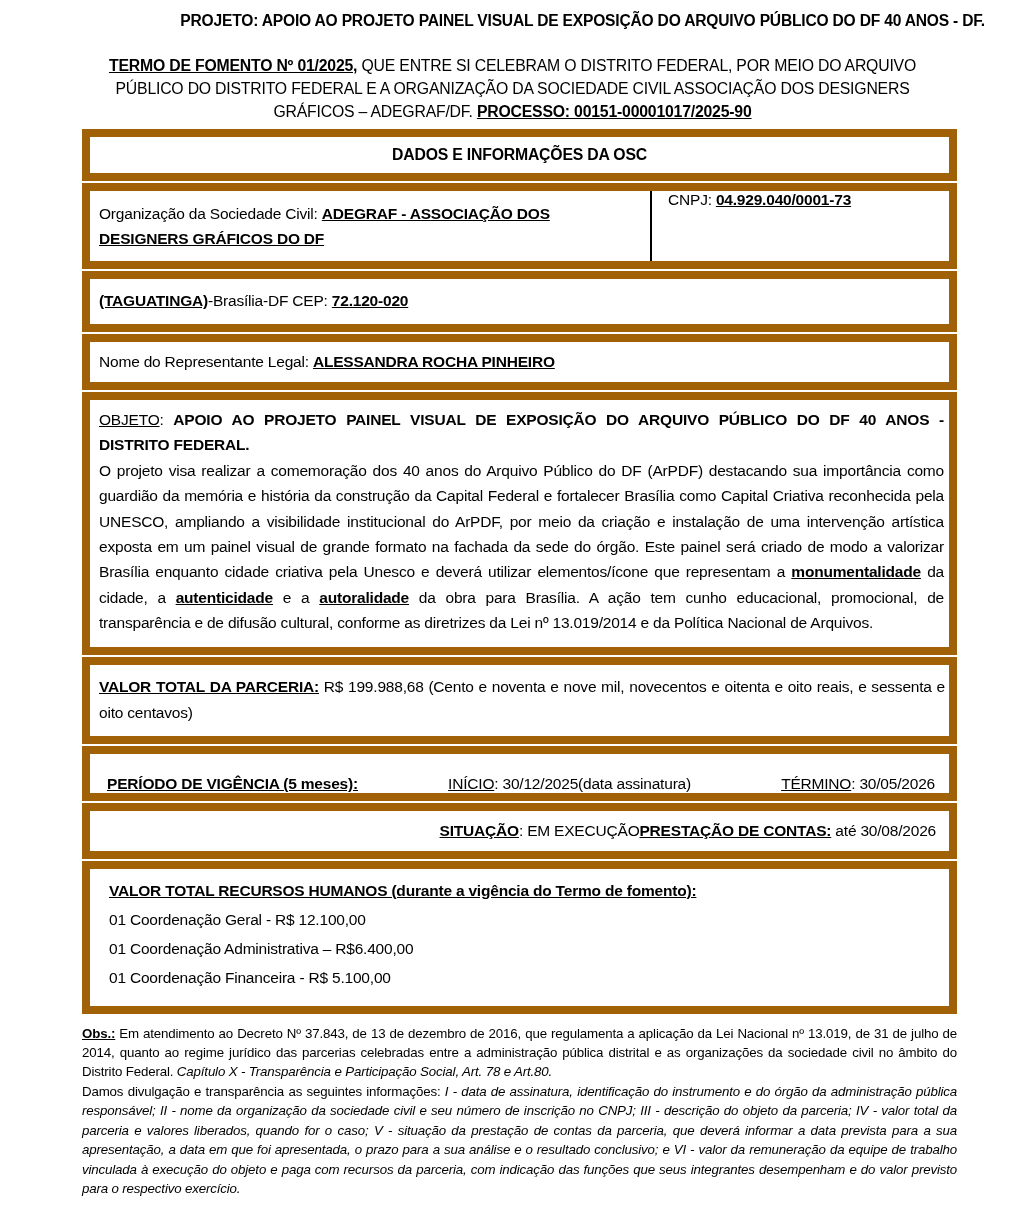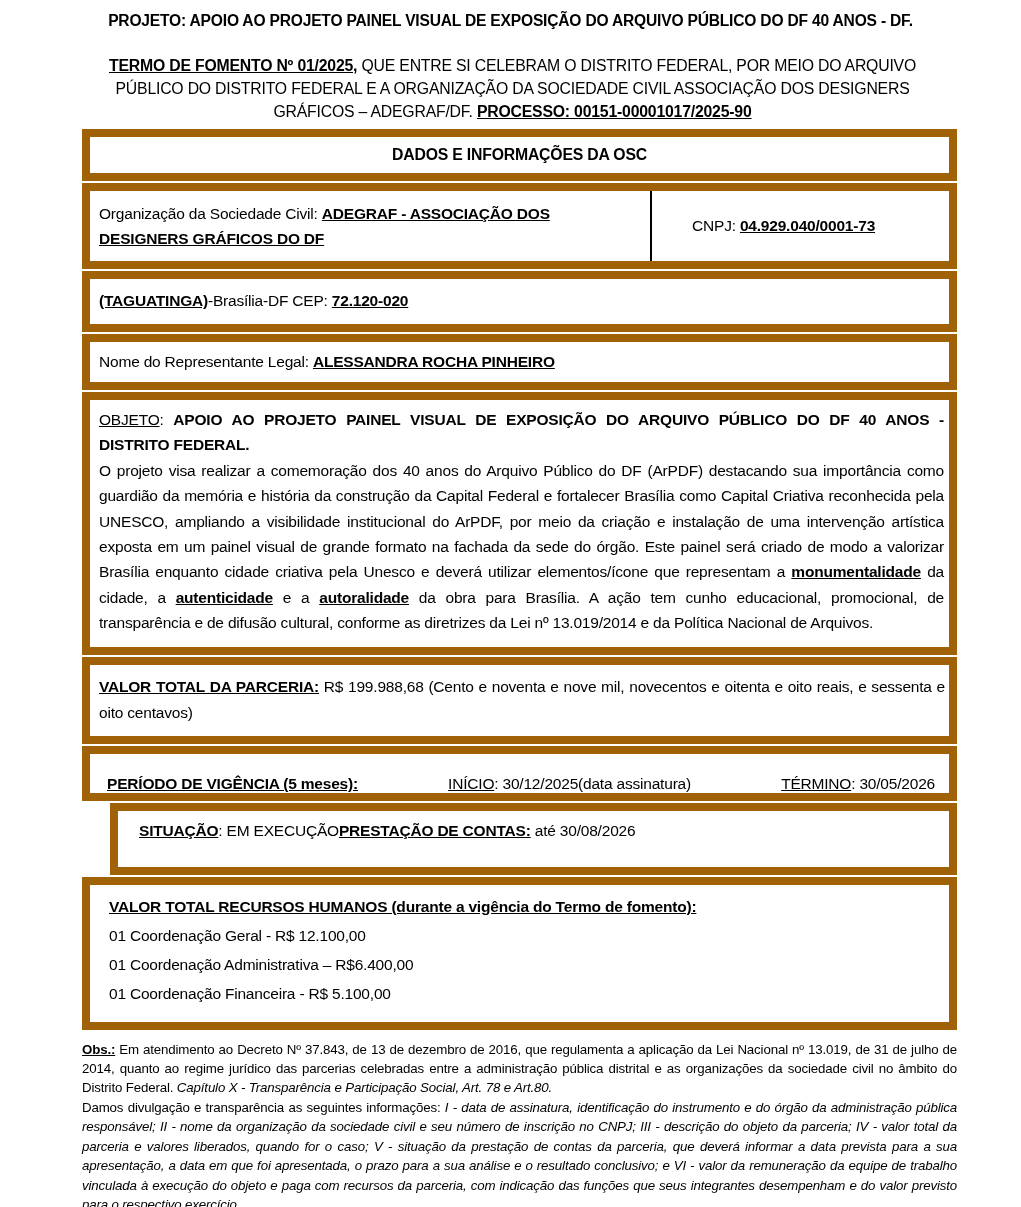--- a/index.html
+++ b/index.html
@@ -7,21 +7,21 @@
     width:1021px; height:1207px;
     background:#ffffff;
     font-family:"Liberation Sans", sans-serif;
     color:#000;
     overflow:hidden;
   }
   .doc { padding-top:6px; }
 
   .h-title {
     margin:4px 36px 0 36px;
-    text-align:center;
+    text-align:right;
     font-weight:bold;
     font-size:15.6px;
     letter-spacing:-0.2px;
     line-height:22px;
   }
   .intro {
     margin:22px 80px 0 84px;
     text-align:center;
     font-size:15.8px;
     letter-spacing:-0.2px;
@@ -38,21 +38,21 @@
     font-size:15.5px;
     letter-spacing:-0.2px;
   }
   .box-header {
     height:36px;
     display:flex; align-items:center; justify-content:center;
     font-weight:bold; font-size:15.8px;
   }
   .row-osc { display:flex; min-height:69px; }
   .cell-osc { width:560px; padding:10px 8px 10px 9px; line-height:25px; box-sizing:border-box; }
-  .cell-cnpj { flex:1; border-left:2px solid #000; display:flex; align-items:center; padding-left:40px; }
+  .cell-cnpj { flex:1; border-left:2px solid #000; display:flex; align-items:flex-start; padding-left:16px; }
 
   .row-end { padding:9px 6px 10px 9px; line-height:26px; }
   .jline { text-align:justify; text-align-last:justify; }
 
   .row-nome { padding:11px 8px 11px 9px; }
 
   .row-obj { padding:7px 5px 11px 9px; line-height:25.4px; }
   .obj-head1 { text-align:justify; text-align-last:justify; font-weight:bold; }
   .obj-head1 .lbl { font-weight:normal; text-decoration:underline; }
   .obj-head1 .sep { font-weight:normal; }
@@ -60,21 +60,21 @@
   .obj-body { text-align:justify; }
 
   .row-val { padding:9px 4px 10px 9px; line-height:26px; text-align:justify; }
 
   .row-vig {
     height:39px; display:flex; align-items:flex-end;
     justify-content:space-between; padding:0 14px 0 17px;
   }
   .row-sit {
     height:40px; display:flex; align-items:center;
-    justify-content:flex-start; padding:0 13px 16px 21px;margin-left:28px;
+    justify-content:flex-end; padding:0 13px 0 21px;
   }
 
   .row-rh { padding:13px 18px 19px 19px; }
   .rh-title { font-weight:bold; text-decoration:underline; }
   .rh-item { margin-top:11px; }
   .rh-item:first-of-type { margin-top:26px; }
 
   .obs {
     margin:10px 64px 0 82px;
     font-size:13.3px;

